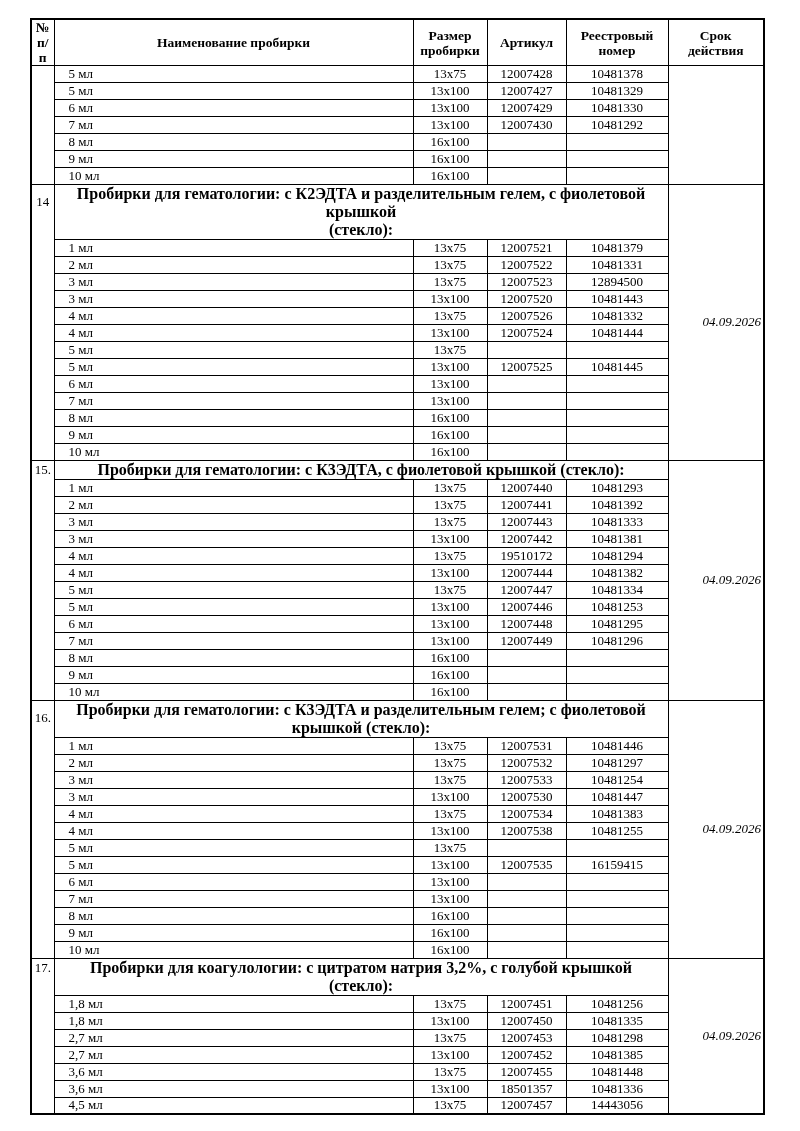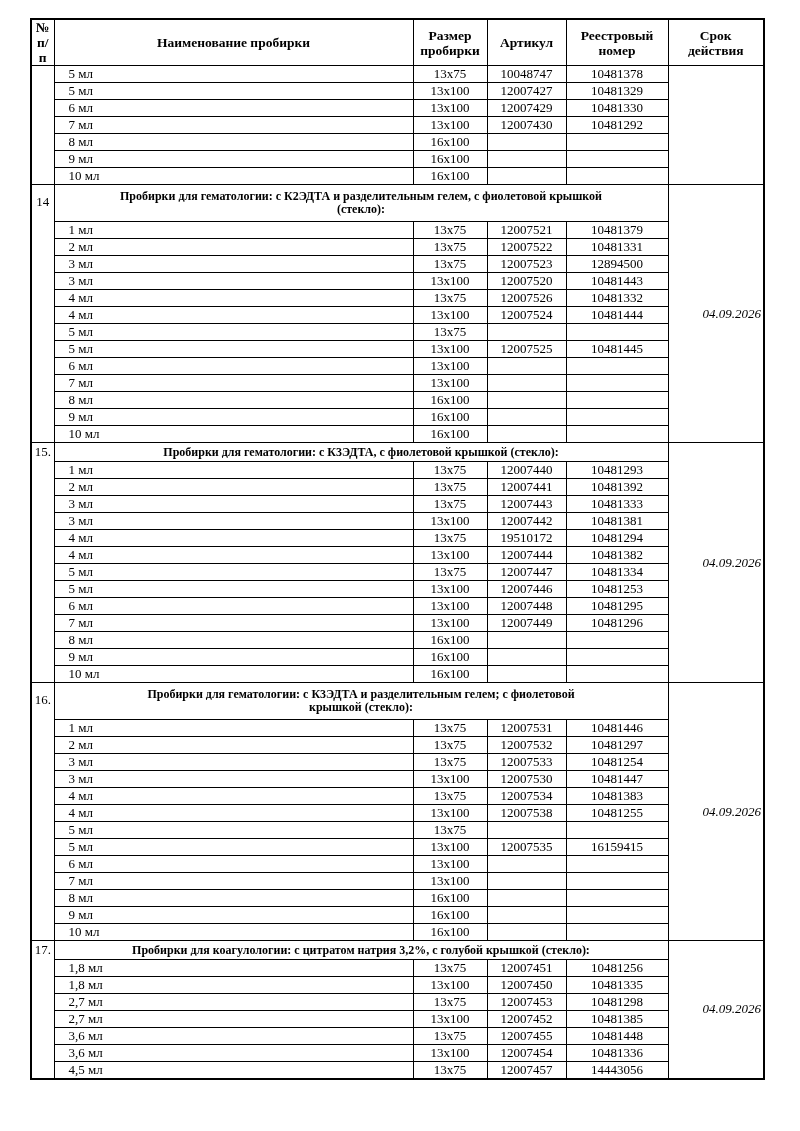--- a/index.html
+++ b/index.html
@@ -36,21 +36,21 @@
     font-size:13.5px;
   }
   tr.data{height:17px;}
   td.name{text-align:left;padding-left:14px;}
   td.c{text-align:center;}
   td.title-cell{
     font-weight:bold;
     text-align:center;
     vertical-align:middle;
     white-space:pre-line;
-    font-size:12px;
+    font-size:16px;
   }
   tr.title-1{height:19px;}
   tr.title-2{height:37px;margin-top:47px;}
   td.num{
     vertical-align:top;
     text-align:center;
     padding-top:2px;
   }
   td.num.num-2{padding-top:10px;}
   td.validity{
@@ -84,21 +84,21 @@
 номер</th>
           <th>Срок
 действия</th>
         </tr>
       </thead>
     <tbody>
         <tr class="data">
           <td class="num" rowspan="7"></td>
           <td class="name">5 мл</td>
           <td class="c">13x75</td>
-          <td class="c">10048747</td>
+          <td class="c">12007428</td>
           <td class="c">10481378</td>
           <td class="validity" rowspan="7"></td>
         </tr>
         <tr class="data">
           <td class="name">5 мл</td>
           <td class="c">13x100</td>
           <td class="c">12007427</td>
           <td class="c">10481329</td>
         </tr>
         <tr class="data">
@@ -413,21 +413,21 @@
         </tr>
         <tr class="data">
           <td class="name">3,6 мл</td>
           <td class="c">13x75</td>
           <td class="c">12007455</td>
           <td class="c">10481448</td>
         </tr>
         <tr class="data">
           <td class="name">3,6 мл</td>
           <td class="c">13x100</td>
-          <td class="c">12007454</td>
+          <td class="c">18501357</td>
           <td class="c">10481336</td>
         </tr>
         <tr class="data">
           <td class="name">4,5 мл</td>
           <td class="c">13x75</td>
           <td class="c">12007457</td>
           <td class="c">14443056</td>
         </tr>
       </tbody>
   </table>

